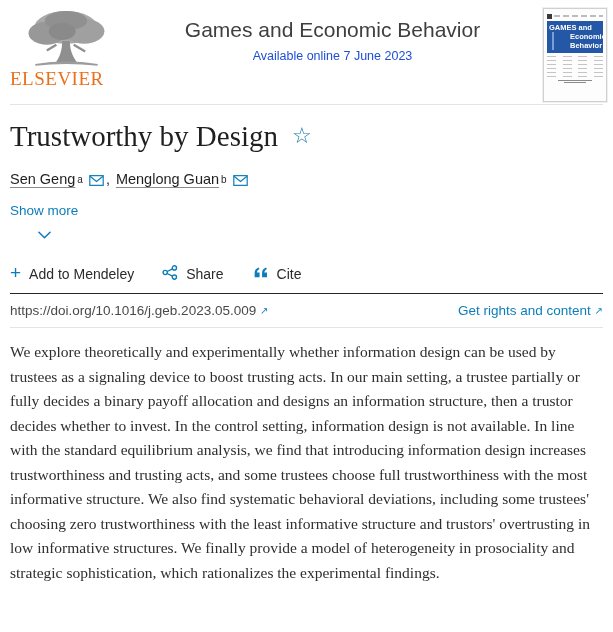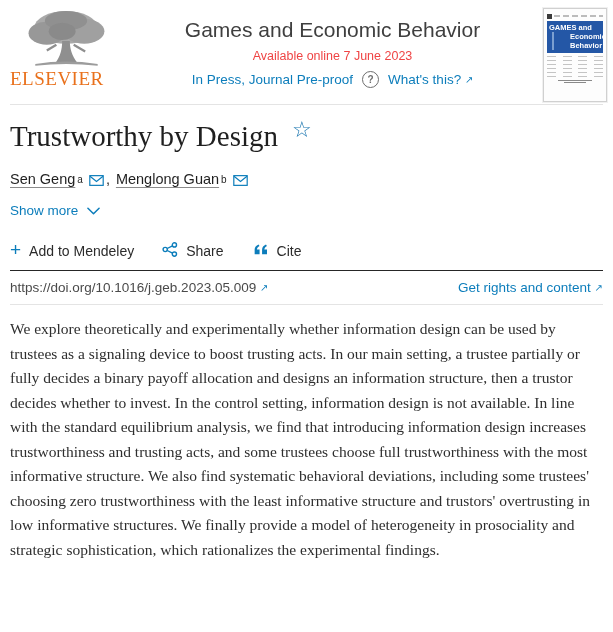--- a/index.html
+++ b/index.html
@@ -13,21 +13,21 @@
   
   .hdr{position:relative;display:flex;align-items:flex-start;padding-top:8px;height:96px;}
   .logo{width:112px;flex:0 0 auto;text-align:left;cursor:pointer;}
   .logo svg{display:block;margin:0 auto;}
   .logo .wordmark{
     font-family:"Liberation Serif",serif;font-size:19px;letter-spacing:.5px;
     color:#e9711c;line-height:1;margin-top:1px;white-space:nowrap;
   }
   .jblock{flex:1;text-align:center;padding-top:10px;padding-right:60px;}
   .jtitle{font-size:21px;color:#3f3f3f;line-height:1.15;cursor:pointer;}
-  .avail{font-size:12.5px;color:#ef4444;margin-top:7px;}
+  .avail{font-size:12.5px;color:#1d4ed8;margin-top:7px;}
   .pressrow{margin-top:8px;font-size:13.5px;display:flex;justify-content:center;align-items:center;gap:9px;}
   .link{color:#0c7dbb;cursor:pointer;text-decoration:none;}
   .qicon{
     display:inline-flex;align-items:center;justify-content:center;
     width:15px;height:15px;border:1.4px solid #6e6e6e;border-radius:50%;
     font-size:10px;color:#6e6e6e;font-weight:bold;cursor:pointer;flex:0 0 auto;
   }
   .ext{font-family:"DejaVu Sans",sans-serif;font-size:10px;position:relative;top:-1px;}
 
   
@@ -49,29 +49,29 @@
   .cov-foot i{display:block;height:1px;background:#8a8a8a;}
   .cov-foot i:nth-child(1){width:34px;}
   .cov-foot i:nth-child(2){width:22px;}
 
   .rule-light{border:none;border-top:1px solid #e4e4e4;margin:0;}
   .rule-dark{border:none;border-top:1.5px solid #262626;margin:10px 0 0 0;}
 
   
   .atitle{
     font-family:"Liberation Serif",serif;font-weight:400;font-size:29px;color:#1f1f1f;
-    margin:14px 0 0 0;line-height:34px;display:flex;align-items:flex-start;gap:14px;
+    margin:14px 0 0 0;line-height:34px;display:flex;align-items:center;gap:14px;
   }
   .star{font-family:"DejaVu Sans",sans-serif;font-size:22px;color:#1b76b0;cursor:pointer;line-height:1;}
   .authors{margin-top:18px;font-size:14.5px;color:#1f1f1f;display:flex;align-items:center;flex-wrap:wrap;}
   .aname{color:#1f1f1f;text-decoration:underline;text-decoration-color:#8b8b8b;text-underline-offset:3px;cursor:pointer;}
   .sup{font-size:10px;vertical-align:super;margin-left:2px;color:#1f1f1f;}
   .env{margin-left:6px;cursor:pointer;display:inline-flex;position:relative;top:1px;}
   .sep{margin:0 6px 0 2px;}
-  .showmore{margin-top:16px;display:inline-flex;align-items:center;gap:9px;font-size:13.5px;cursor:pointer;}
+  .showmore{margin-top:16px;display:inline-flex;align-items:center;gap:9px;font-size:13.5px;cursor:pointer;flex-direction:column;}
 
   
   .toolbar{margin-top:22px;display:flex;align-items:center;gap:28px;font-size:14px;color:#2b2b2b;}
   .tool{display:inline-flex;align-items:center;gap:8px;cursor:pointer;}
   .plus{color:#0c7dbb;font-size:19px;font-weight:400;line-height:1;position:relative;top:-1px;}
 
   
   .doirow{display:flex;justify-content:space-between;align-items:center;padding:9px 0;}
   .doi{font-size:13.5px;color:#4a4a4a;cursor:pointer;}
   .rights{font-size:13.5px;}
@@ -103,25 +103,20 @@
           <path d="M40 38 L30 44 M58 38 L70 45" stroke="#8f8f8f" stroke-width="2.4" fill="none"></path>
           <path d="M18 58 Q50 53 83 58 L83 60 Q50 56 18 60 Z" fill="#9c9c9c"></path>
         </svg>
       </span>
       <div class="wordmark">ELSEVIER</div>
     </div>
 
     <div class="jblock">
       <div class="jtitle">Games and Economic Behavior</div>
       <div class="avail">Available online 7 June 2023</div>
-      <div class="pressrow">
-        <span class="link">In Press, Journal Pre-proof</span>
-        <span class="qicon">?</span>
-        <span class="link"><span>What's this?</span>&nbsp;<span class="ext">↗</span></span>
-      </div>
     </div>
 
     <div class="cover">
       <div class="cov-top">
         <span class="cov-sq"></span>
         <span class="cov-tl"></span>
       </div>
       <div class="cov-blue">
         <div class="l1">GAMES and</div>
         <div class="l2">Economic</div>

